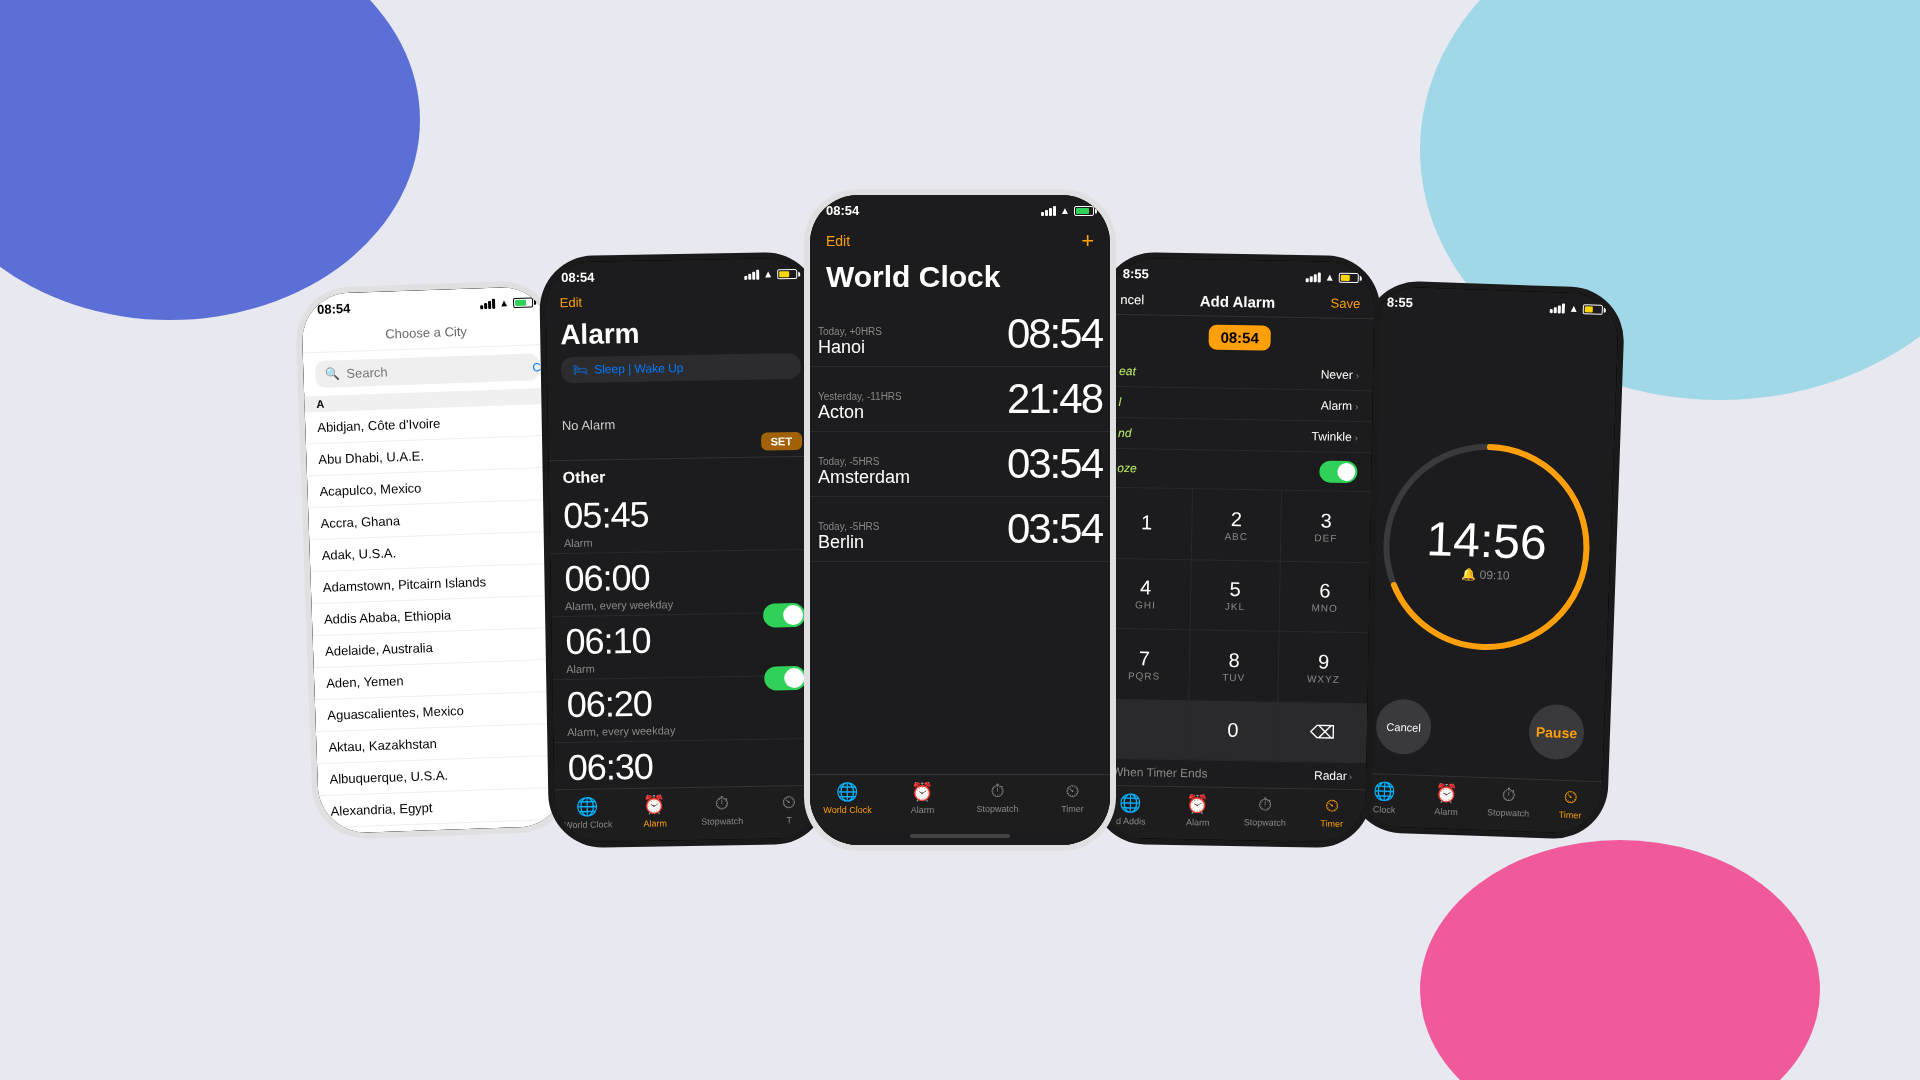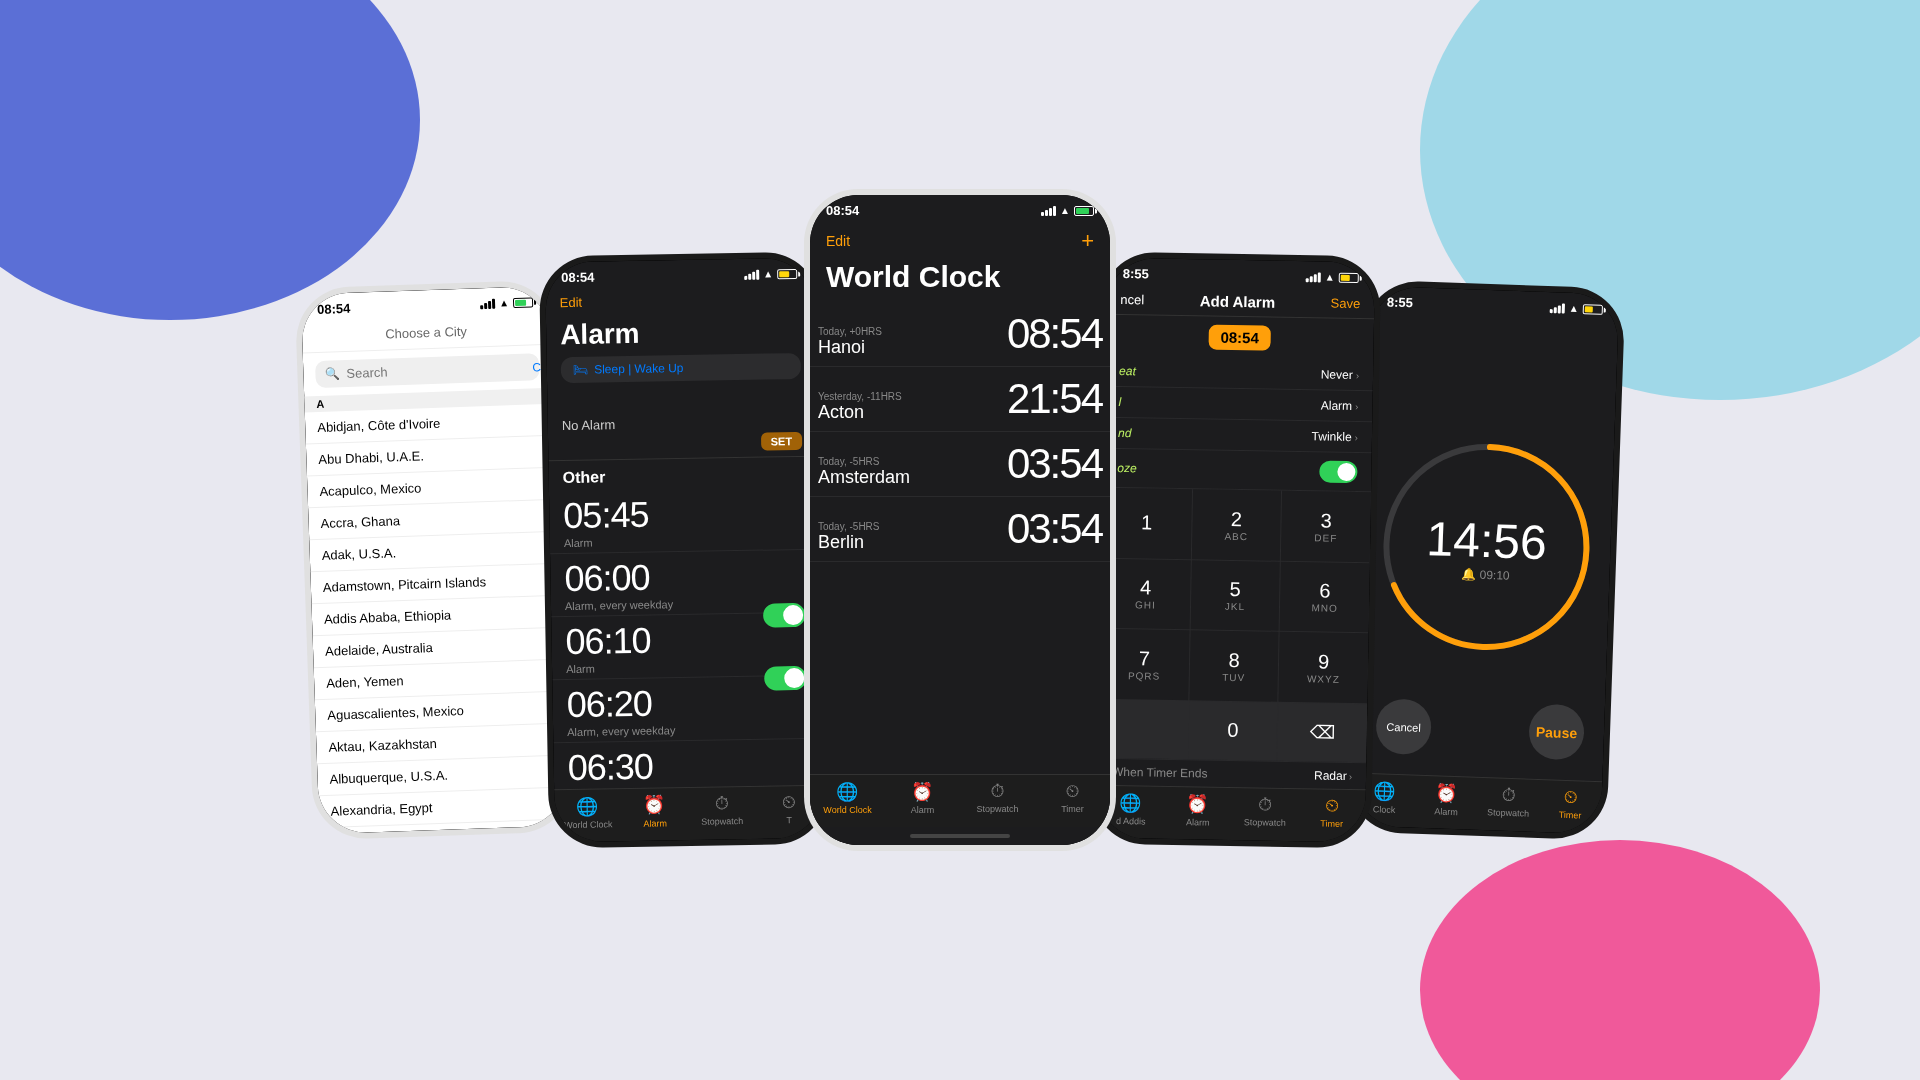--- a/index.html
+++ b/index.html
@@ -550,21 +550,21 @@
               <div class="wc-day-info">Today, +0HRS</div>
               <div class="wc-city">Hanoi</div>
             </div>
             <div class="wc-time-big">08:54</div>
           </div>
           <div class="wc-item">
             <div class="wc-left">
               <div class="wc-day-info">Yesterday, -11HRS</div>
               <div class="wc-city">Acton</div>
             </div>
-            <div class="wc-time-big">21:54</div>
+            <div class="wc-time-big">21:48</div>
           </div>
           <div class="wc-item">
             <div class="wc-left">
               <div class="wc-day-info">Today, -5HRS</div>
               <div class="wc-city">Amsterdam</div>
             </div>
             <div class="wc-time-big">03:54</div>
           </div>
           <div class="wc-item">
             <div class="wc-left">

